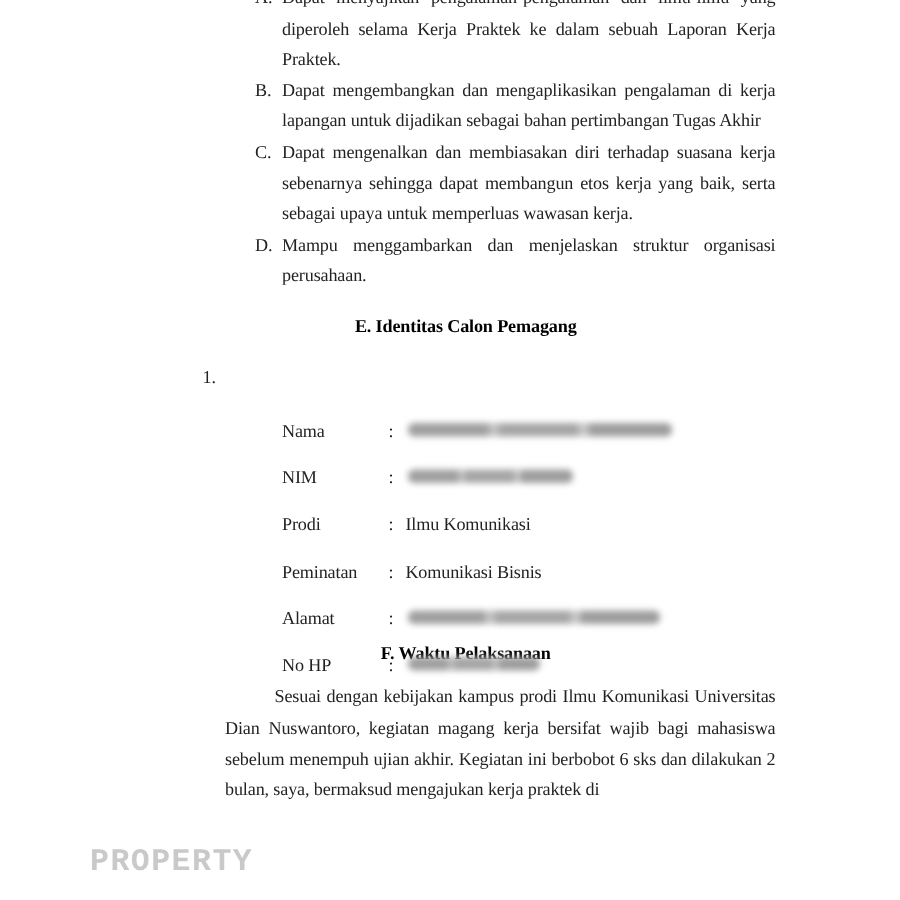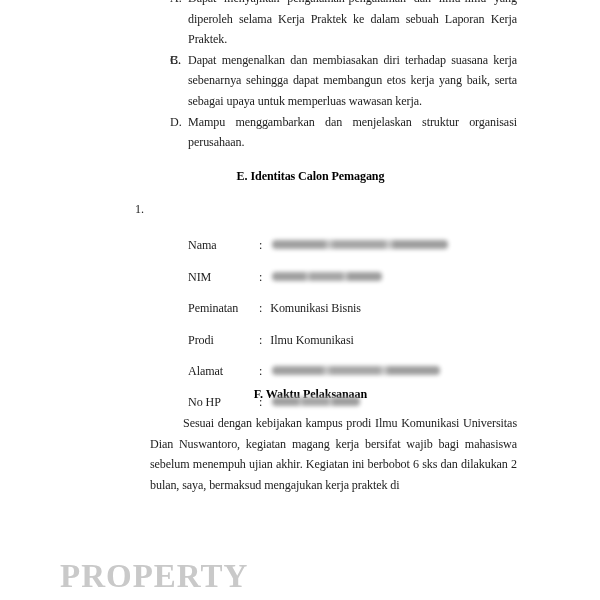--- a/index.html
+++ b/index.html
@@ -12,23 +12,23 @@
     font-family: "Liberation Serif", serif;
     font-size: 12.1px;
     line-height: 20.6px;
     letter-spacing: -0.1px;
     color: #222222;
   }
   .watermark {
     position: absolute;
     left: 60px;
     top: 566px;
-    font-family: Liberation Serif, serif;
+    font-family: Liberation Mono, monospace;
     font-weight: bold;
-    font-size: 33px;
+    font-size: 21px;
     letter-spacing: 1px;
     color: #c9c9c9;
     z-index: 0;
     user-select: none;
   }
   .content { position: relative; z-index: 1; }
 
   .objectives { margin: -12px 83px 0 188px; }
   .obj-item { position: relative; text-align: justify; }
   .obj-letter { position: absolute; left: -18px; top: 0; }
@@ -69,20 +69,21 @@
 
   <div class="content">
 
     <div class="objectives">
       <div class="obj-item">
         <span class="obj-letter">A.</span>
         <span>Dapat menyajikan pengalaman-pengalaman dan ilmu-ilmu yang diperoleh selama Kerja Praktek ke dalam sebuah Laporan Kerja Praktek.</span>
       </div>
       <div class="obj-item">
         <span class="obj-letter">B.</span>
+        <span>Dapat mengembangkan dan mengaplikasikan pengalaman di kerja lapangan untuk dijadikan sebagai bahan pertimbangan Tugas Akhir</span>
       </div>
       <div class="obj-item">
         <span class="obj-letter">C.</span>
         <span>Dapat mengenalkan dan membiasakan diri terhadap suasana kerja sebenarnya sehingga dapat membangun etos kerja yang baik, serta sebagai upaya untuk memperluas wawasan kerja.</span>
       </div>
       <div class="obj-item">
         <span class="obj-letter">D.</span>
         <span>Mampu menggambarkan dan menjelaskan struktur organisasi perusahaan.</span>
       </div>
     </div>
@@ -92,24 +93,24 @@
 
     <div class="identity">
       <div class="id-row">
         <span class="participant-number">1.</span>
         <span class="id-label">Nama</span><span class="id-colon">:</span><span class="redact rw-nama"></span>
       </div>
       <div class="id-row">
         <span class="id-label">NIM</span><span class="id-colon">:</span><span class="redact rw-nim"></span>
       </div>
       <div class="id-row">
-        <span class="id-label">Peminatan</span><span class="id-colon">:</span><span class="id-value">Komunikasi Bisnis</span>
+        <span class="id-label">Prodi</span><span class="id-colon">:</span><span class="id-value">Ilmu Komunikasi</span>
       </div>
       <div class="id-row">
-        <span class="id-label">Prodi</span><span class="id-colon">:</span><span class="id-value">Ilmu Komunikasi</span>
+        <span class="id-label">Peminatan</span><span class="id-colon">:</span><span class="id-value">Komunikasi Bisnis</span>
       </div>
       <div class="id-row">
         <span class="id-label">Alamat</span><span class="id-colon">:</span><span class="redact rw-alamat"></span>
       </div>
       <div class="id-row">
         <span class="id-label">No HP</span><span class="id-colon">:</span><span class="redact rw-nohp"></span>
       </div>
     </div>
 
     <div class="heading heading-f">F. Waktu Pelaksanaan</div>

